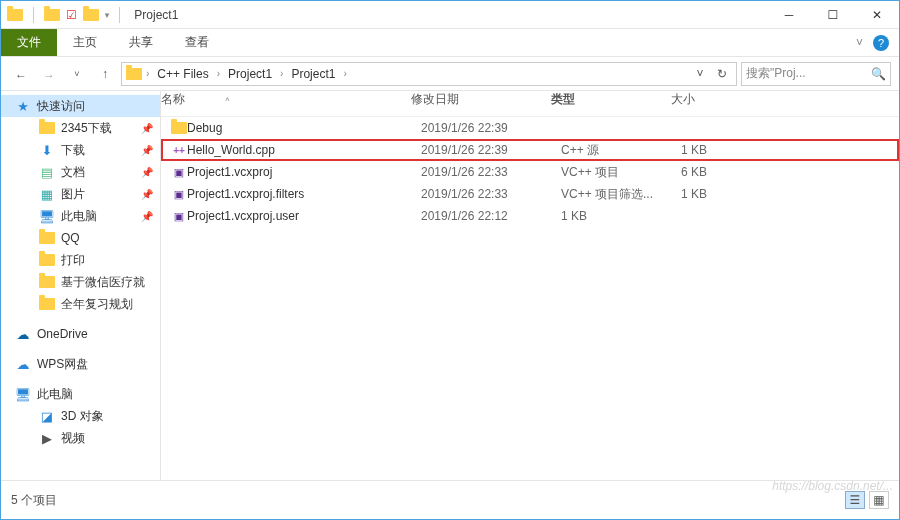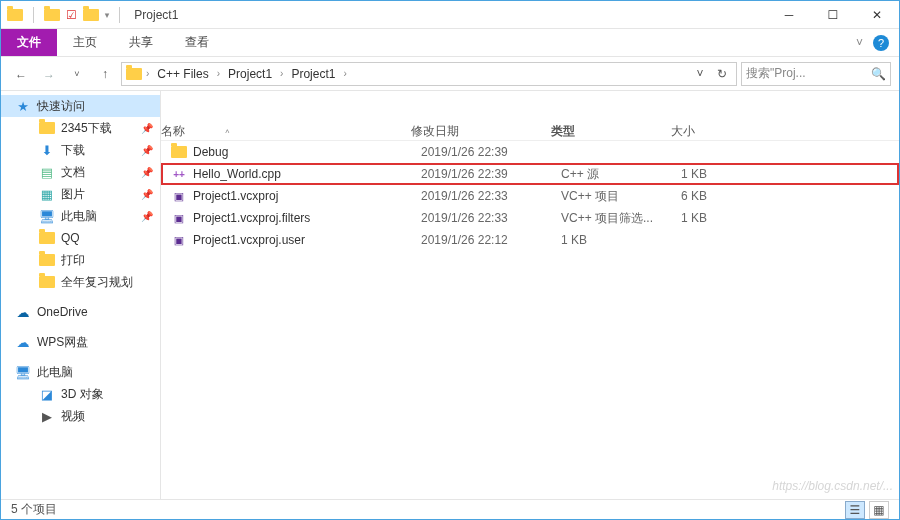--- a/index.html
+++ b/index.html
@@ -8,21 +8,21 @@
   .titlebar { height: 28px; display: flex; align-items: center; padding: 0 0 0 6px; background: #fff; border-bottom: 1px solid #e5e5e5; }
   .titlebar .qat { display: flex; align-items: center; gap: 6px; }
   .titlebar .sep { width:1px; height:16px; background:#ccc; margin:0 4px;}
   .titlebar .title { margin-left: 10px; color: #444; }
   .titlebar .win-controls { margin-left: auto; display: flex; }
   .titlebar .win-controls div { width: 44px; height: 28px; display:flex; align-items:center; justify-content:center; color:#333; }
   .folder-mini { width:16px; height:12px; background:#ffcf48; border-radius:1px; position:relative; }
   .folder-mini::before { content:""; position:absolute; width:6px; height:3px; background:#ffcf48; top:-3px; left:0; border-radius:1px 1px 0 0;}
   .ribbon-tabs { height: 28px; display:flex; align-items:stretch; border-bottom:1px solid #e5e5e5;}
   .ribbon-tabs .tab { padding: 0 16px; display:flex; align-items:center; color:#444; cursor:default;}
-  .ribbon-tabs .tab.file { background:#a21caf; color:#fff;font-weight:bold; }
+  .ribbon-tabs .tab.file { background:#4d7c0f; color:#fff; }
   .ribbon-tabs .expand { margin-left:auto; display:flex; align-items:center; gap:10px; padding:0 10px;}
   .addr-row { height: 34px; display:flex; align-items:center; gap:4px; padding:0 8px; border-bottom:1px solid #e5e5e5;}
   .nav-btn { width:24px; height:24px; display:flex; align-items:center; justify-content:center; color:#9aa; border-radius:3px;}
   .nav-btn.enabled { color:#555;}
   .addr-bar { flex:1; height:24px; border:1px solid #ccc; display:flex; align-items:center; padding:0 4px; gap:2px;}
   .addr-bar .crumb { padding:0 4px; color:#333;}
   .addr-bar .chev { color:#888; padding:0 2px; font-size:10px;}
   .addr-bar .after { flex:1;}
   .addr-bar .dd, .addr-bar .refresh { width:20px; text-align:center; color:#555;}
   .search { width:150px; height:24px; border:1px solid #ccc; display:flex; align-items:center; padding:0 4px; color:#888; gap:4px;}
@@ -38,31 +38,31 @@
   .ico.star { color:#2b88d8;}
   .ico.dl { color:#2b88d8;}
   .ico.doc { color:#5b8;}
   .ico.pic { color:#3aa;}
   .ico.pc { color:#2b88d8;}
   .ico.od { color:#0a64a4;}
   .ico.wps { color:#2b88d8;}
   .ico.threed { color:#2b88d8;}
   .ico.vid { color:#555;}
   .content { flex:1; display:flex; flex-direction:column;}
-  .cols { display:flex; height:26px; align-items:flex-end; border-bottom:1px solid #eee; color:#555; margin-top:24px;}
+  .cols { display:flex; height:26px; align-items:flex-start; border-bottom:1px solid #eee; color:#555; }
   .cols .c-name { width:250px; display:flex; align-items:center; gap:40px;}
   .cols .c-date { width:140px;} .cols .c-type { width:120px;font-weight:bold;} .cols .c-size { width:80px;}
   .rows { flex:1; overflow:auto; position:relative;}
   .row { display:flex; height:22px; align-items:center; padding-left:10px; color:#333;}
-  .row .c-name { width:250px; display:flex; align-items:center; gap:6px;}
+  .row .c-name { width:250px; display:flex; align-items:center; gap:0;}
   .row .c-date { width:140px; color:#666;} .row .c-type { width:120px; color:#666;} .row .c-size { width:80px; color:#666;}
   .row.highlight { outline:2px solid #d33; outline-offset:-2px;}
   .ico.cpp { color:#a056c5; font-weight:bold; font-size:10px;}
   .ico.vcproj { color:#5c2d91; font-size:11px;}
-  .status { height:20px; border-top:1px solid #e5e5e5; display:flex; align-items:center; padding:0 10px; color:#555;}
+  .status { height:39px; border-top:1px solid #e5e5e5; display:flex; align-items:center; padding:0 10px; color:#555;}
   .status .views { margin-left:auto; display:flex; gap:4px;}
   .status .views span { width:20px; height:18px; border:1px solid #ccc; display:flex; align-items:center; justify-content:center;}
   .status .views .active { background:#cde8ff; border-color:#8ac;}
   .watermark { position:absolute; right:6px; bottom:26px; color:#d6d6d6; font-size:12px; font-style:italic; pointer-events:none;}
   .help { width:16px;height:16px;border-radius:50%;background:#1e8ad6;color:#fff;display:flex;align-items:center;justify-content:center;font-size:11px;}
   .sort-caret { font-size:8px; color:#888;}
 </style>
 </head>
 <body>
 
@@ -156,20 +156,24 @@
       <div class="nav-item child">
           <span class="ico folder"></span>
           <span>QQ</span>
         </div>
       <div class="nav-item child">
           <span class="ico folder"></span>
           <span>打印</span>
         </div>
       <div class="nav-item child">
           <span class="ico folder"></span>
+          <span>基于微信医疗就</span>
+        </div>
+      <div class="nav-item child">
+          <span class="ico folder"></span>
           <span>全年复习规划</span>
         </div>
       <div style="height:8px;"></div>
       <div class="nav-item">
           <span class="ico od">☁</span>
           <span>OneDrive</span>
         </div>
       <div style="height:8px;"></div>
       <div class="nav-item">
           <span class="ico wps">☁</span>

